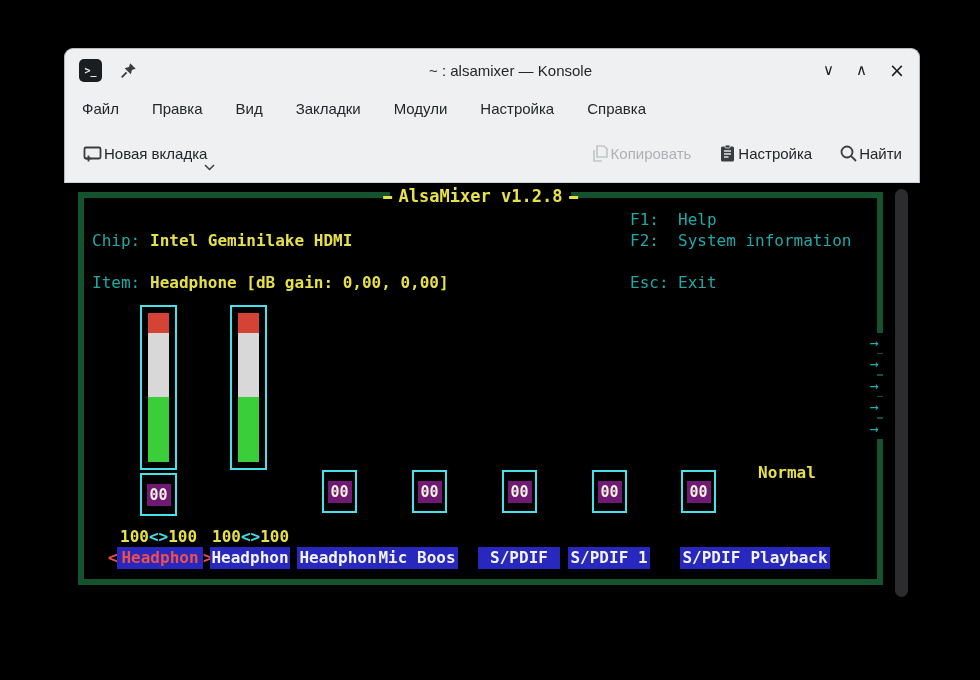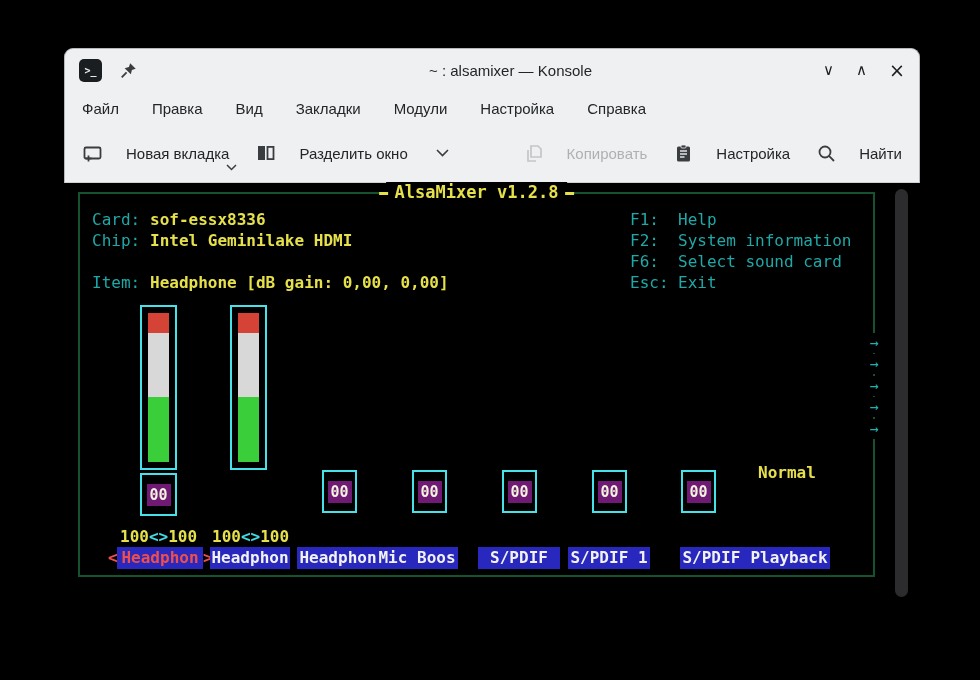--- a/index.html
+++ b/index.html
@@ -14,30 +14,30 @@
   .app-icon{width:23px;height:23px;background:#1b1e20;border-radius:5px;color:#e8e9ea;
             font-family:"DejaVu Sans Mono",monospace;font-size:10px;font-weight:bold;
             display:flex;align-items:center;justify-content:center;}
   .pin{margin-left:18px;display:flex;align-items:center;}
   .tb-title{position:absolute;left:0;right:0;text-align:center;color:#232629;font-size:15px;padding-left:37px;}
   .win-controls{margin-left:auto;display:flex;gap:22px;align-items:center;color:#1b1e20;}
   .win-btn{font-size:15px;line-height:15px;cursor:default;font-family:"DejaVu Sans",sans-serif;}
   .win-btn.close{font-size:19px;line-height:15px;}
   .menubar{height:33px;display:flex;align-items:center;gap:33px;padding:0 17px;font-size:15px;color:#232629;}
   .toolbar{height:56px;display:flex;align-items:center;padding:0 17px;font-size:15px;color:#232629;}
-  .tbtn{display:flex;align-items:center;gap:22px;position:relative;}
+  .tbtn{display:flex;align-items:center;gap:0;position:relative;}
   .tbtn.disabled{color:#aeb1b3;}
   .tbtn + .tbtn{margin-left:26px;}
   .spacer{flex:1;}
   .sub-chev{position:absolute;right:-8px;bottom:-7px;}
   
   .terminal{position:absolute;left:0;top:135px;width:856px;height:421px;background:#000;
             font-family:"DejaVu Sans Mono",monospace;font-size:16px;color:#1fa8a8;}
   .mixer-border{position:absolute;left:14px;top:9px;width:793px;height:381px;
-                border:2px solid #14532d;}
+                border:6px solid #14532d;}
   .mixer-title{position:absolute;left:50%;top:-12px;transform:translateX(-50%);
                background:#000;padding:0 9px;color:#e6e04b;font-weight:bold;font-size:17px;white-space:nowrap;}
   .mixer-title::before,.mixer-title::after{content:"";position:absolute;top:10px;width:9px;height:3px;background:#e6e04b;}
   .mixer-title::before{left:-7px;} .mixer-title::after{right:-7px;}
   .tline{position:absolute;height:21px;line-height:21px;white-space:pre;}
   .lbl{display:inline-block;width:58px;}
   .cy{color:#1fa8a8;} .bcy{color:#42dce4;}
   .yv{color:#e6e04b;font-weight:bold;}
   .help-key{display:inline-block;width:48px;}
   .barbox{position:absolute;width:37px;border:2px solid #45e2ea;box-sizing:border-box;background:#000;}
@@ -102,34 +102,20 @@
             <line x1="3.5" y1="16.5" x2="9.5" y2="16.5" stroke="#3a3d3f" stroke-width="1.8"></line>
           </svg>
         </span>
         <span>Новая вкладка</span>
         <span class="sub-chev">
           <svg width="11" height="7" viewBox="0 0 11 7">
               <polyline points="1,1 5.5,5.5 10,1" fill="none" stroke="#3a3d3f" stroke-width="1.5"></polyline>
             </svg>
         </span>
       </div>
-      <div class="tbtn">
-        <span>
-          <svg width="22" height="22" viewBox="0 0 22 22">
-            <rect x="3" y="4" width="7" height="14" fill="#3a3d3f"></rect>
-            <rect x="12.5" y="4.9" width="6" height="12.2" fill="none" stroke="#3a3d3f" stroke-width="1.8"></rect>
-          </svg>
-        </span>
-        <span>Разделить окно</span>
-        <span style="margin-left:6px;">
-          <svg width="13" height="8" viewBox="0 0 13 8">
-              <polyline points="1,1 6.5,6.5 12,1" fill="none" stroke="#3a3d3f" stroke-width="1.6"></polyline>
-            </svg>
-        </span>
-      </div>
       <div class="spacer"></div>
       <div class="tbtn disabled">
         <span>
           <svg width="21" height="21" viewBox="0 0 21 21">
             <path d="M7 3 h7 l3 3 v8 h-10 z" fill="none" stroke="#c3c6c8" stroke-width="1.7"></path>
             <path d="M4 7 v11 h8" fill="none" stroke="#c3c6c8" stroke-width="1.7"></path>
           </svg>
         </span>
         <span>Копировать</span>
       </div>
@@ -156,27 +142,25 @@
       </div>
     </div>
   </div>
 
   <div class="terminal">
 
     <div class="mixer-border">
       <div class="mixer-title">AlsaMixer v1.2.8</div>
     </div>
 
-    <div class="tline" style="left:28px;top:26px;"><span class="lbl cy">Card:</span><span class="yv">sof-essx8336</span></div>
     <div class="tline" style="left:28px;top:47px;"><span class="lbl cy">Chip:</span><span class="yv">Intel Geminilake HDMI</span></div>
     <div class="tline" style="left:28px;top:89px;"><span class="lbl cy">Item:</span><span class="yv">Headphone [dB gain: 0,00, 0,00]</span></div>
 
     <div class="tline" style="left:566px;top:26px;"><span class="help-key cy">F1:</span><span class="cy">Help</span></div>
     <div class="tline" style="left:566px;top:47px;"><span class="help-key cy">F2:</span><span class="cy">System information</span></div>
-    <div class="tline" style="left:566px;top:68px;"><span class="help-key cy">F6:</span><span class="cy">Select sound card</span></div>
     <div class="tline" style="left:566px;top:89px;"><span class="help-key cy">Esc:</span><span class="cy">Exit</span></div>
 
     <div class="barbox" style="left:76px;top:122px;height:165px;">
       <div class="barfill">
           <div class="z-red"></div>
           <div class="z-white"></div>
           <div class="z-green"></div>
         </div>
     </div>
     <div class="barbox" style="left:166px;top:122px;height:165px;">

